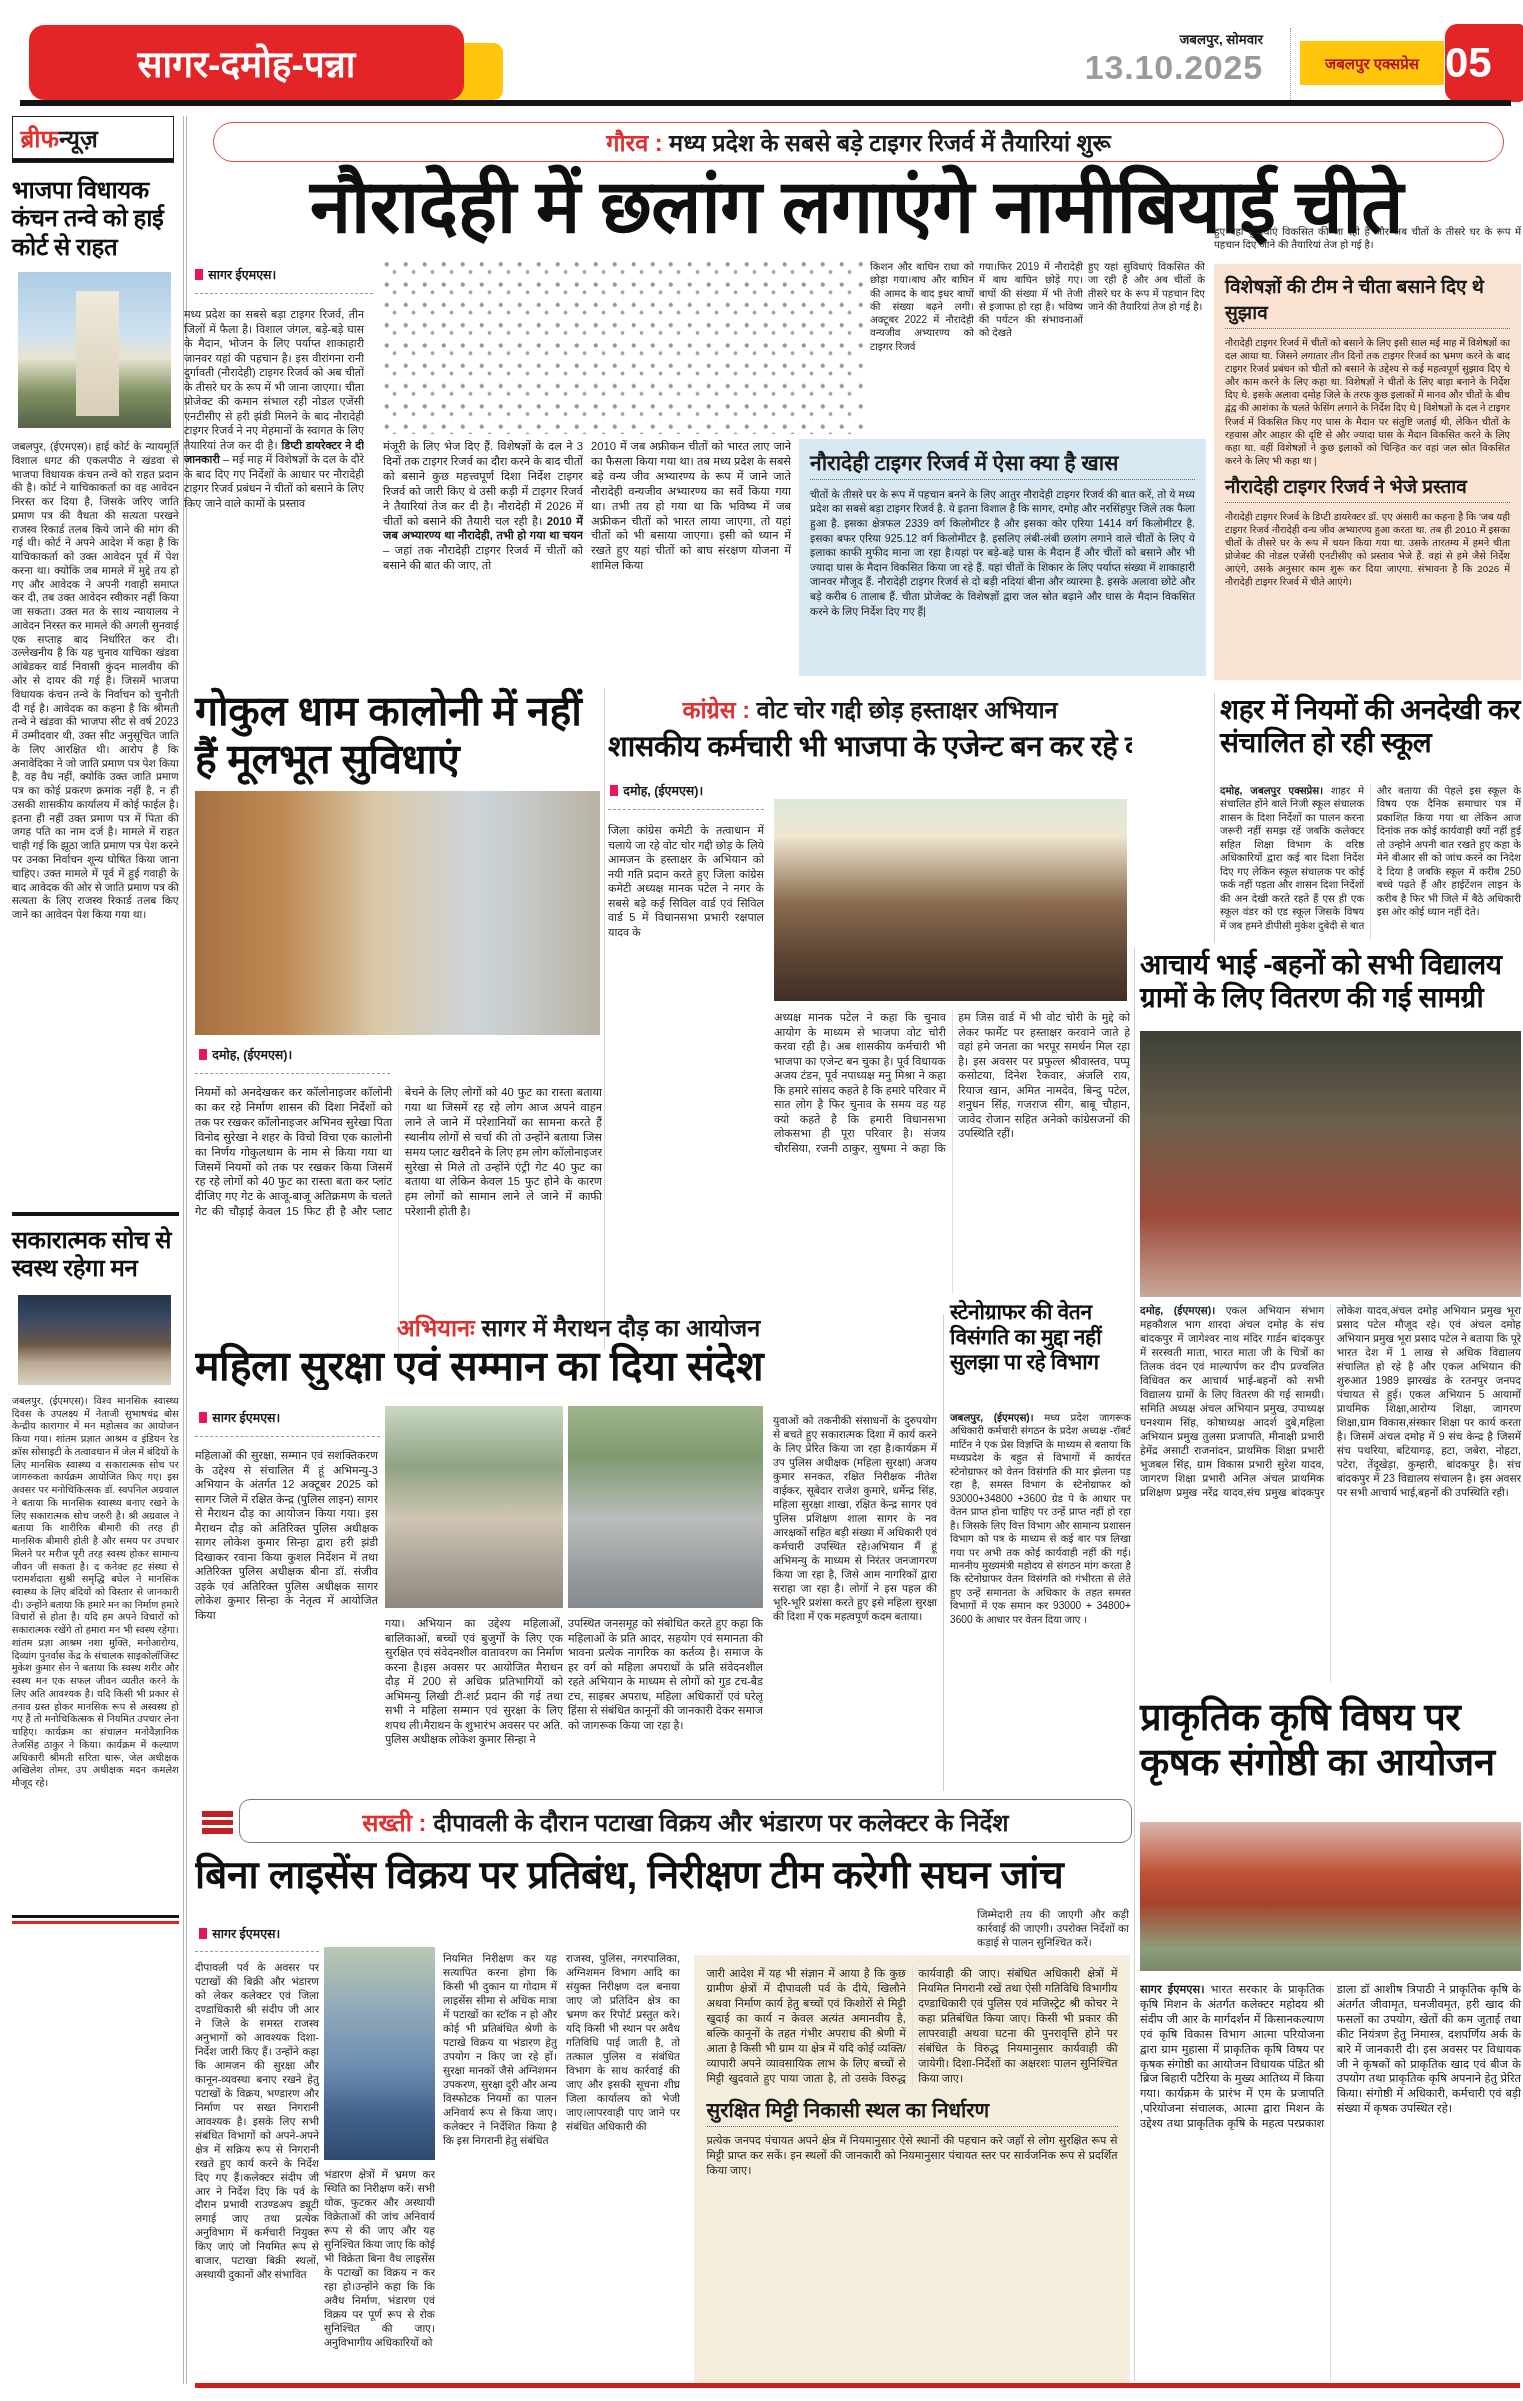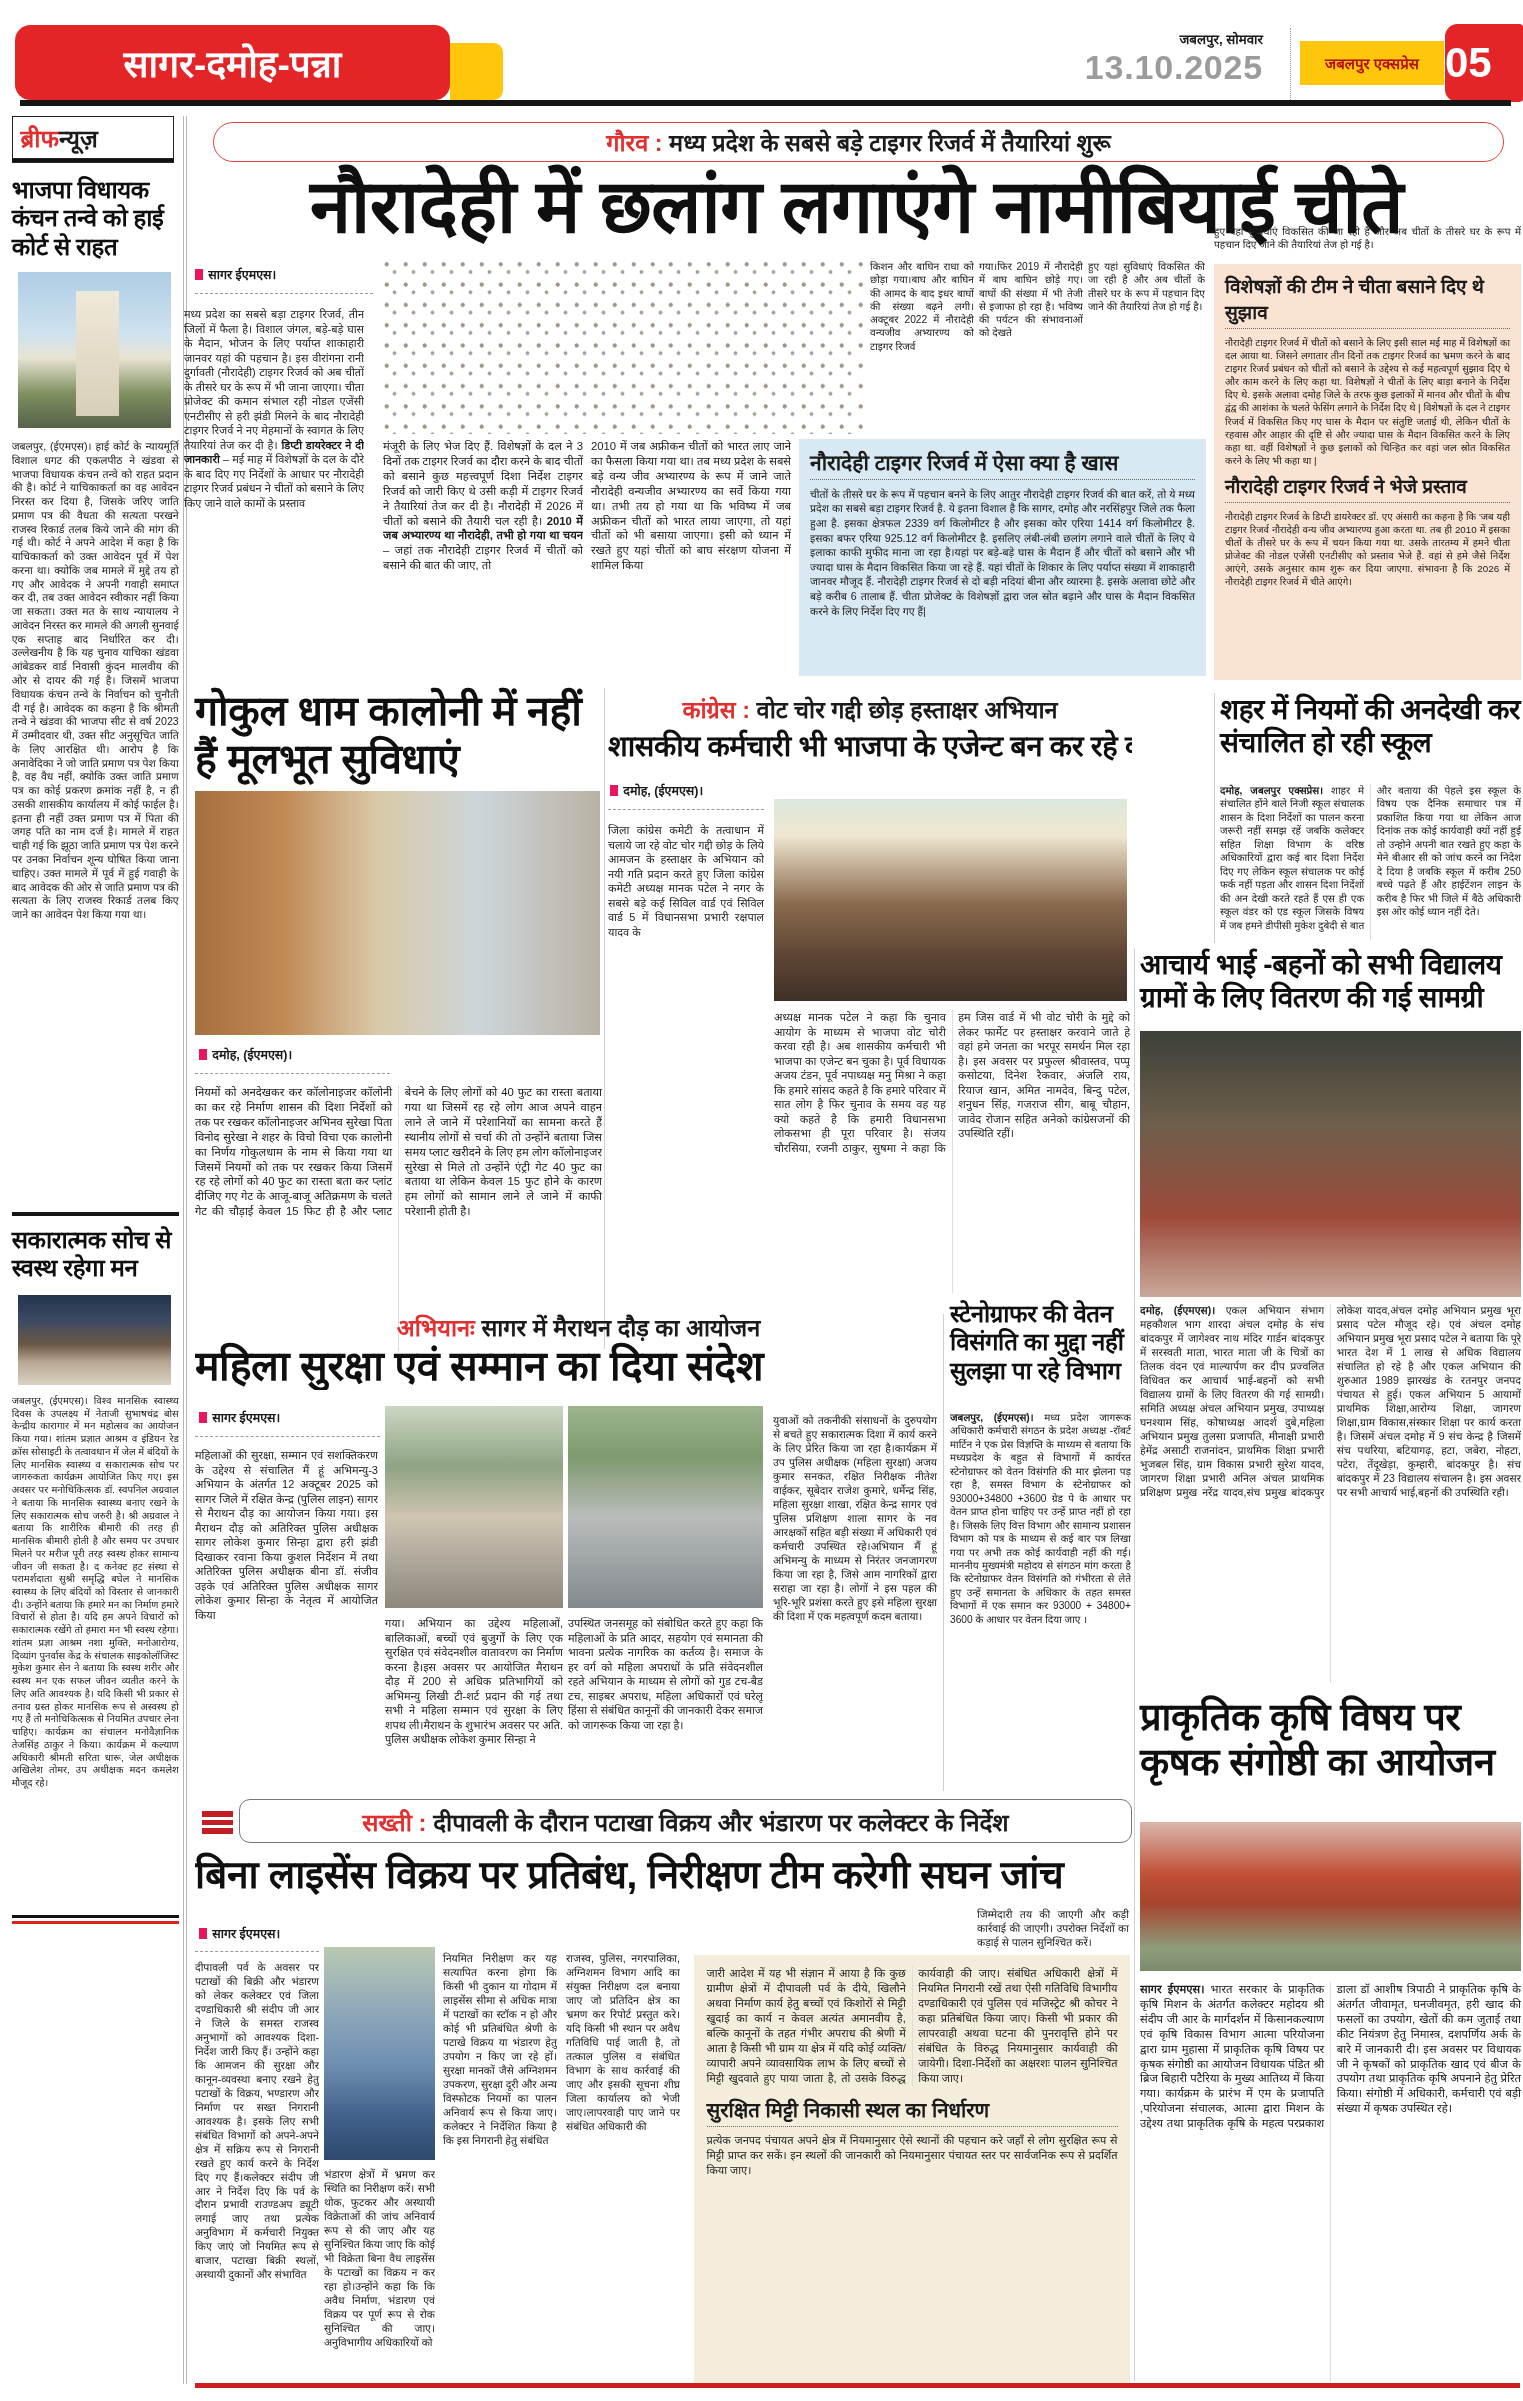--- a/index.html
+++ b/index.html
@@ -37,21 +37,21 @@
   .kickbox{border:1.6px solid #e04040;border-radius:22px;background:#fff;display:flex;align-items:center;justify-content:center;}
   .bars span{display:block;width:31px;height:5.5px;background:#c21d22;margin:3.1px 0;}
 </style>
 </head>
 <body>
 
 <div id="page">
 
   <div class="abs" style="left:0;top:0;width:1523px;height:109px;">
     <div class="abs" style="left:450px;top:43px;width:53px;height:57px;background:#ffc60b;border-radius:0 9.4px 9.4px 0;"></div>
-    <div class="abs" style="left:15px;top:25px;width:435px;height:75px;background:#e42528;border-radius:15.6px;display:flex;align-items:center;justify-content:center;text-align:center;">
+    <div class="abs" style="left:29px;top:25px;width:435px;height:75px;background:#e42528;border-radius:15.6px;display:flex;align-items:center;justify-content:center;text-align:center;">
       <span style="color:#fff;font-size:37px;font-weight:900;">सागर-दमोह-पन्ना</span>
     </div>
     <div class="abs" style="left:1095px;top:30px;width:168px;text-align:right;font-weight:bold;font-size:13.3px;">
       <span>जबलपुर, सोमवार</span>
     </div>
     <div class="abs" style="left:1048px;top:48px;width:215px;text-align:right;font-weight:800;font-size:34px;color:#9b9b9b;letter-spacing:0.8px;">
       <span>13.10.2025</span>
     </div>
     <div class="abs" style="left:1290px;top:28px;height:72px;border-left:1.6px dotted #9a9a9a;"></div>
     <div class="abs" style="left:1300px;top:41px;width:144px;height:44px;background:#ffc60b;display:flex;align-items:center;justify-content:center;">
@@ -178,21 +178,21 @@
   </div>
   <div class="abs dashes" style="left:195px;top:1434px;width:185px;"></div>
   <div class="abs ph ph-run1" style="left:385px;top:1406px;width:178px;height:202px;"></div>
   <div class="abs ph ph-run2" style="left:568px;top:1406px;width:195px;height:202px;"></div>
   <div class="abs bt jt clip" style="left:195px;top:1448px;width:183px;height:346px;">महिलाओं की सुरक्षा, सम्मान एवं सशक्तिकरण के उद्देश्य से संचालित मैं हूं अभिमन्यु-3 अभियान के अंतर्गत 12 अक्टूबर 2025 को सागर जिले में रक्षित केन्द्र (पुलिस लाइन) सागर से मैराथन दौड़ का आयोजन किया गया। इस मैराथन दौड़ को अतिरिक्त पुलिस अधीक्षक सागर लोकेश कुमार सिन्हा द्वारा हरी झंडी दिखाकर रवाना किया कुशल निर्देशन में तथा अतिरिक्त पुलिस अधीक्षक बीना डॉ. संजीव उइके एवं अतिरिक्त पुलिस अधीक्षक सागर लोकेश कुमार सिन्हा के नेतृत्व में आयोजित किया</div>
   <div class="abs bt jt clip" style="left:385px;top:1616px;width:178px;height:178px;">गया। अभियान का उद्देश्य महिलाओं, बालिकाओं, बच्चों एवं बुजुर्गों के लिए एक सुरक्षित एवं संवेदनशील वातावरण का निर्माण करना है।इस अवसर पर आयोजित मैराथन दौड़ में 200 से अधिक प्रतिभागियों को अभिमन्यु लिखी टी-शर्ट प्रदान की गई तथा सभी ने महिला सम्मान एवं सुरक्षा के लिए शपथ ली।मैराथन के शुभारंभ अवसर पर अति. पुलिस अधीक्षक लोकेश कुमार सिन्हा ने</div>
   <div class="abs bt jt clip" style="left:568px;top:1616px;width:195px;height:178px;">उपस्थित जनसमूह को संबोधित करते हुए कहा कि महिलाओं के प्रति आदर, सहयोग एवं समानता की भावना प्रत्येक नागरिक का कर्तव्य है। समाज के हर वर्ग को महिला अपराधों के प्रति संवेदनशील रहते अभियान के माध्यम से लोगों को गुड टच-बैड टच, साइबर अपराध, महिला अधिकारों एवं घरेलू हिंसा से संबंधित कानूनों की जानकारी देकर समाज को जागरूक किया जा रहा है।</div>
   <div class="abs bt jt clip" style="left:773px;top:1414px;width:164px;height:380px;font-size:10.6px;">युवाओं को तकनीकी संसाधनों के दुरुपयोग से बचते हुए सकारात्मक दिशा में कार्य करने के लिए प्रेरित किया जा रहा है।कार्यक्रम में उप पुलिस अधीक्षक (महिला सुरक्षा) अजय कुमार सनकत, रक्षित निरीक्षक नीतेश वाईकर, सूबेदार राजेश कुमारे, धर्मेन्द्र सिंह, महिला सुरक्षा शाखा, रक्षित केन्द्र सागर एवं पुलिस प्रशिक्षण शाला सागर के नव आरक्षकों सहित बड़ी संख्या में अधिकारी एवं कर्मचारी उपस्थित रहे।अभियान मैं हूं अभिमन्यु के माध्यम से निरंतर जनजागरण किया जा रहा है, जिसे आम नागरिकों द्वारा सराहा जा रहा है। लोगों ने इस पहल की भूरि-भूरि प्रशंसा करते हुए इसे महिला सुरक्षा की दिशा में एक महत्वपूर्ण कदम बताया।</div>
 
   <div class="abs thinrule" style="left:943px;top:1314px;width:0.8px;height:477px;"></div>
-  <div class="abs hl" style="left:950px;top:1300px;width:181px;font-size:24px;">स्टेनोग्राफर की वेतन विसंगति का मुद्दा नहीं सुलझा पा रहे विभाग</div>
+  <div class="abs hl" style="left:950px;top:1300px;width:181px;font-size:21px;">स्टेनोग्राफर की वेतन विसंगति का मुद्दा नहीं सुलझा पा रहे विभाग</div>
   <div class="abs bt jt clip" style="left:950px;top:1411px;width:181px;height:380px;font-size:10.2px;">
     <b>जबलपुर, (ईएमएस)।</b> <span>मध्य प्रदेश जागरूक अधिकारी कर्मचारी संगठन के प्रदेश अध्यक्ष -रॉबर्ट मार्टिन ने एक प्रेस विज्ञप्ति के माध्यम से बताया कि मध्यप्रदेश के बहुत से विभागों में कार्यरत स्टेनोग्राफर को वेतन विसंगति की मार झेलना पड़ रहा है, समस्त विभाग के स्टेनोग्राफर को 93000+34800 +3600 ग्रेड पे के आधार पर वेतन प्राप्त होना चाहिए पर उन्हें प्राप्त नहीं हो रहा है। जिसके लिए वित्त विभाग और सामान्य प्रशासन विभाग को पत्र के माध्यम से कई बार पत्र लिखा गया पर अभी तक कोई कार्यवाही नहीं की गई। माननीय मुख्यमंत्री महोदय से संगठन मांग करता है कि स्टेनोग्राफर वेतन विसंगति को गंभीरता से लेते हुए उन्हें समानता के अधिकार के तहत समस्त विभागों में एक समान कर 93000 + 34800+ 3600 के आधार पर वेतन दिया जाए ।</span>
   </div>
   <div class="abs thinrule" style="left:1134px;top:948px;width:0.8px;height:1433px;"></div>
 
   <div class="abs bars" style="left:202px;top:1808px;">
     <span></span>
       <span></span>
       <span></span>
   </div>

